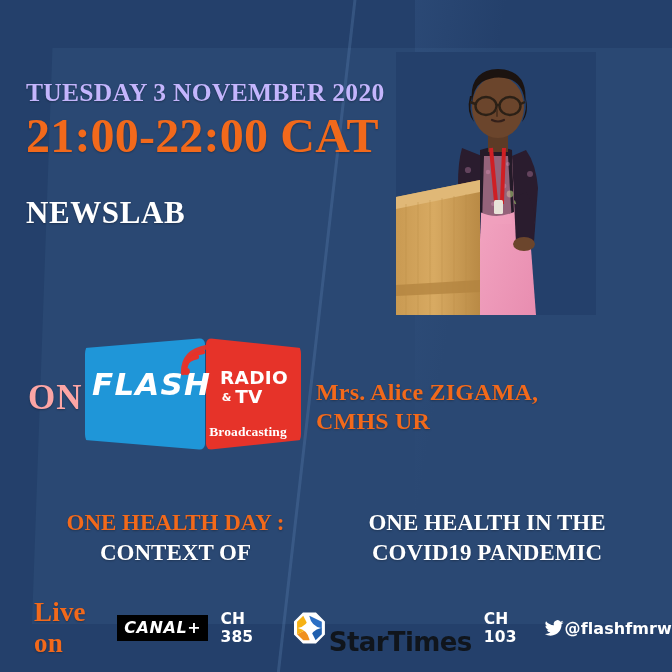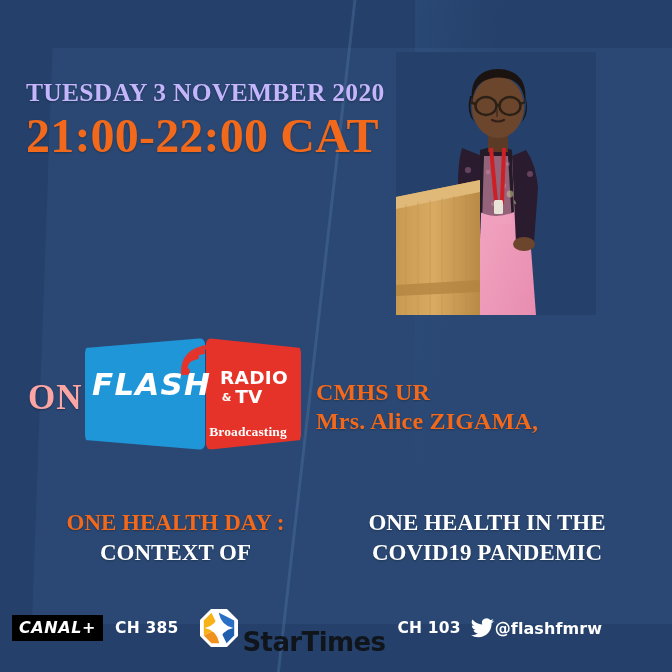--- a/index.html
+++ b/index.html
@@ -204,20 +204,21 @@
 <body>
 
 <div id="poster">
 
   <div class="panel-slab"></div>
   <div class="panel-streak"></div>
   <div class="diag-line"></div>
 
   <div class="date-line">TUESDAY 3 NOVEMBER 2020</div>
   <div class="time-line">21:00-22:00 CAT</div>
+  <div class="show-line">NEWSLAB</div>
 
   <div class="photo-wrap">
     <svg width="200" height="263" viewBox="0 0 200 263">
       <defs>
         <linearGradient id="podiumG" x1="0" y1="0" x2="1" y2="0">
           <stop offset="0%" stop-color="#c99a52"></stop>
           <stop offset="45%" stop-color="#d8aa62"></stop>
           <stop offset="100%" stop-color="#b98a45"></stop>
         </linearGradient>
         <linearGradient id="dressG" x1="0" y1="0" x2="1" y2="1">
@@ -312,36 +313,37 @@
       <path d="M7 34 Q7 12 31 8" fill="none" stroke="#e63329" stroke-width="4.4" stroke-linecap="round" opacity="0.95"></path>
     </svg>
     <div class="logo-radiotv">
       <span class="logo-radio">RADIO</span>
       <span class="logo-amp">&amp;</span><span class="logo-tv">TV</span>
     </div>
     <div class="logo-broadcasting">Broadcasting</div>
   </div>
 
   <div class="speaker">
+    <div>Mrs. Alice ZIGAMA,</div>
     <div>CMHS UR</div>
-    <div>Mrs. Alice ZIGAMA,</div>
   </div>
 
   <div class="topic">
     <div class="topic-l">
       <span class="t-orange">ONE HEALTH DAY :</span><br>
       <span class="t-white">CONTEXT OF</span>
     </div>
     <div class="topic-r">
       <span>ONE HEALTH IN THE</span><br>
       <span>COVID19 PANDEMIC</span>
     </div>
   </div>
 
   <div class="livebar">
+    <span class="live-on">Live on</span>
 
     <span class="canal">
       <span>CANAL+</span>
     </span>
     <span class="ch">CH 385</span>
 
     <svg class="startimes-logo" viewBox="0 0 40 40">
       <polygon points="12,1 28,1 39,12 39,28 28,39 12,39 1,28 1,12" fill="#ffffff" stroke="#ffffff" stroke-width="2"></polygon>
       <g>
         <path d="M20 4 L36 12 L36 20 L20 20 Z" fill="#2b6fc4"></path>

